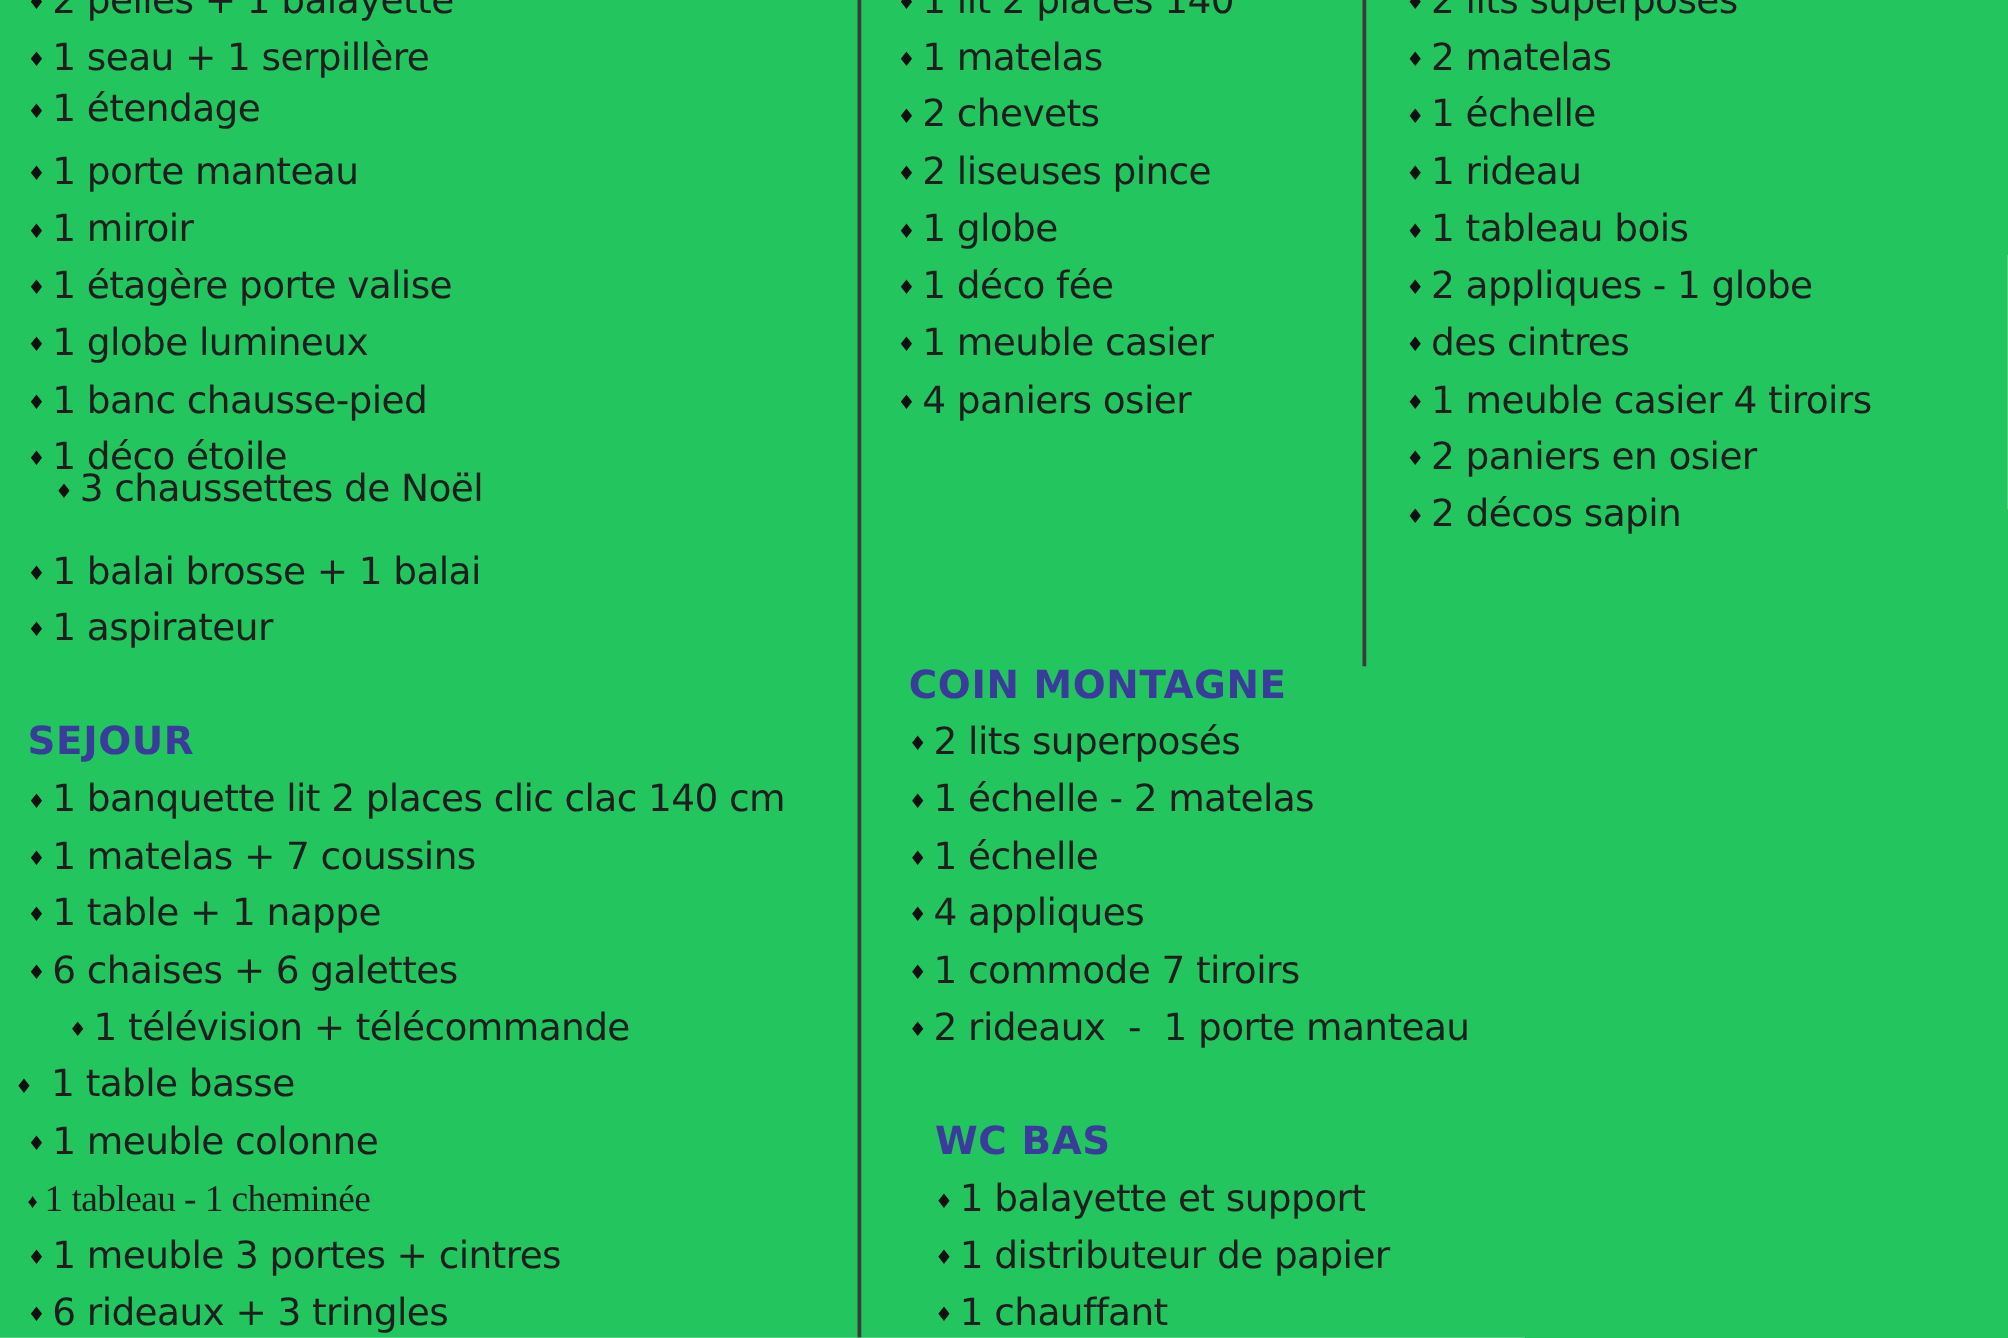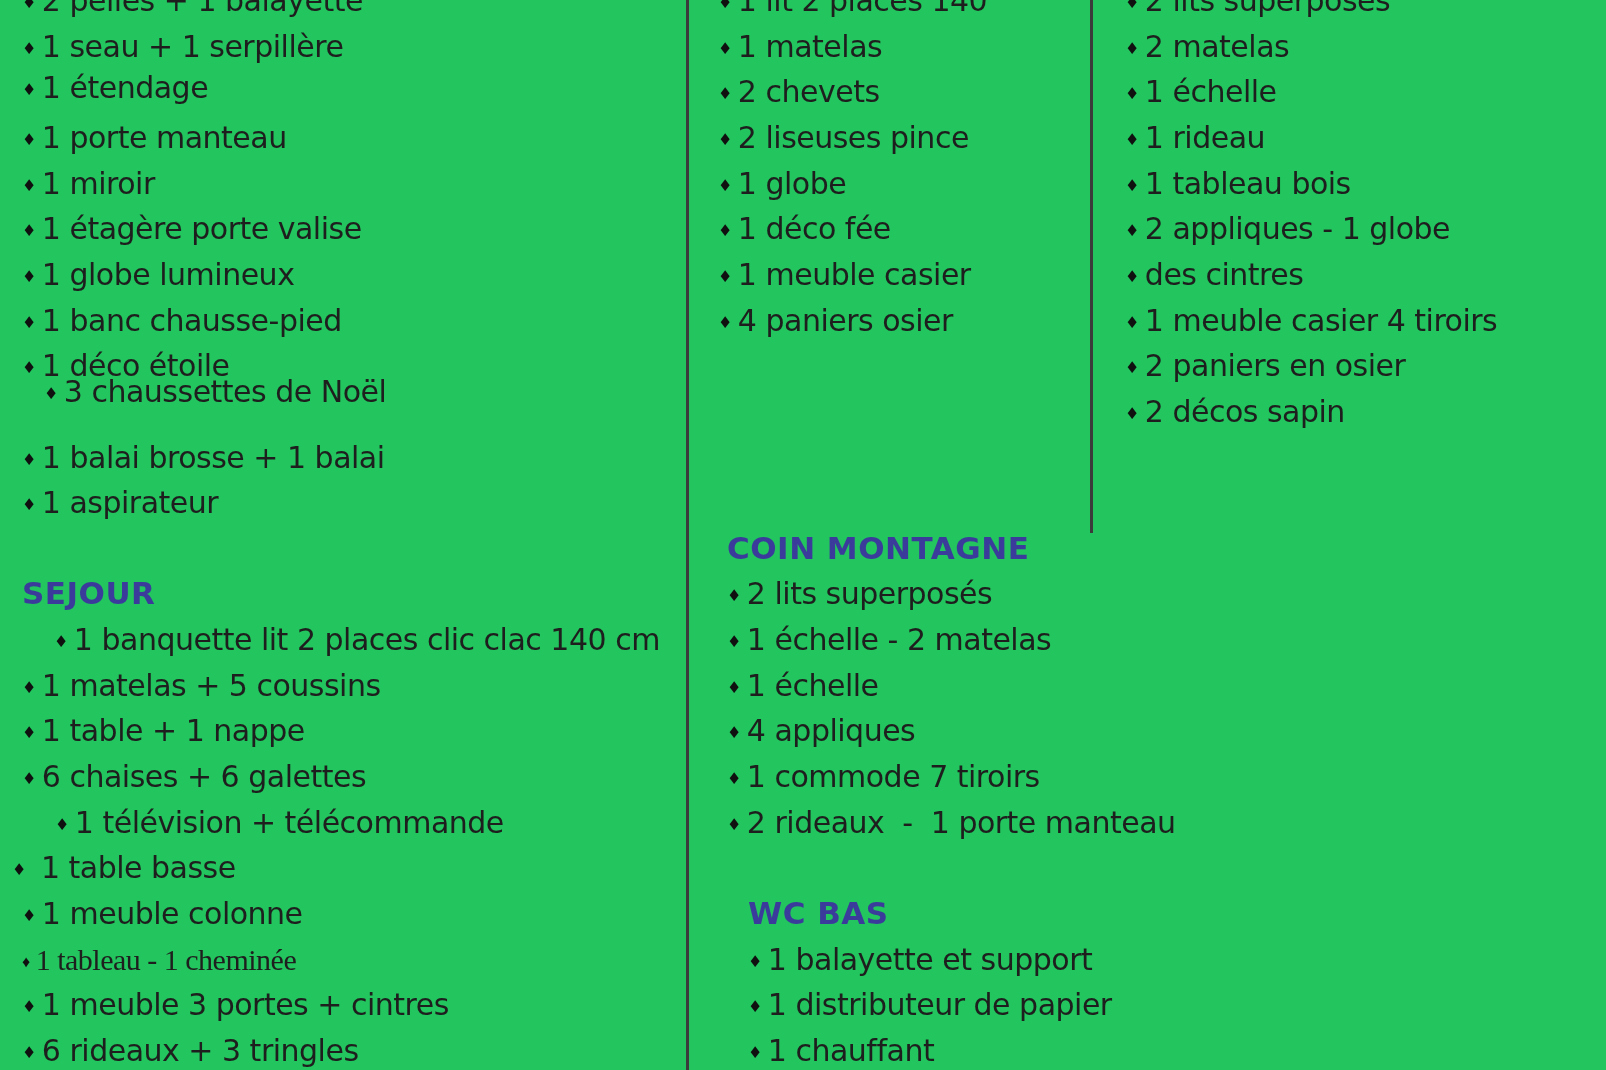--- a/index.html
+++ b/index.html
@@ -73,22 +73,22 @@
       <div class="row line" style="left: 22px; top: 114.95px;"><span class="bullet">♦</span><span class="item-text">1 porte manteau</span></div>
       <div class="row line" style="left: 22px; top: 160.6px;"><span class="bullet">♦</span><span class="item-text">1 miroir</span></div>
       <div class="row line" style="left: 22px; top: 206.25px;"><span class="bullet">♦</span><span class="item-text">1 étagère porte valise</span></div>
       <div class="row line" style="left: 22px; top: 251.9px;"><span class="bullet">♦</span><span class="item-text">1 globe lumineux</span></div>
       <div class="row line" style="left: 22px; top: 297.55px;"><span class="bullet">♦</span><span class="item-text">1 banc chausse-pied</span></div>
       <div class="row line" style="left: 22px; top: 343.2px;"><span class="bullet">♦</span><span class="item-text">1 déco étoile</span></div>
       <div class="row line" style="left: 22px; top: 369px; margin-left: 22px;"><span class="bullet">♦</span><span class="item-text">3 chaussettes de Noël</span></div>
       <div class="row line" style="left: 22px; top: 434.5px;"><span class="bullet">♦</span><span class="item-text">1 balai brosse + 1 balai</span></div>
       <div class="row line" style="left: 22px; top: 480.15px;"><span class="bullet">♦</span><span class="item-text">1 aspirateur</span></div>
       <div class="row header" style="left: 22px; top: 571.45px;">SEJOUR</div>
-      <div class="row line" style="left: 22px; top: 617.1px; margin-left: 32px;"><span class="bullet">♦</span><span class="item-text">1 banquette lit 2 places clic clac 140 cm</span></div>
-      <div class="row line" style="left: 22px; top: 662.75px;"><span class="bullet">♦</span><span class="item-text">1 matelas + 5 coussins</span></div>
+      <div class="row line" style="left: 22px; top: 617.1px;"><span class="bullet">♦</span><span class="item-text">1 banquette lit 2 places clic clac 140 cm</span></div>
+      <div class="row line" style="left: 22px; top: 662.75px;"><span class="bullet">♦</span><span class="item-text">1 matelas + 7 coussins</span></div>
       <div class="row line" style="left: 22px; top: 708.4px;"><span class="bullet">♦</span><span class="item-text">1 table + 1 nappe</span></div>
       <div class="row line" style="left: 22px; top: 754.05px;"><span class="bullet">♦</span><span class="item-text">6 chaises + 6 galettes</span></div>
       <div class="row line" style="left: 22px; top: 799.7px; margin-left: 33px;"><span class="bullet">♦</span><span class="item-text">1 télévision + télécommande</span></div>
       <div class="row line" style="left: 12px; top: 845.35px;"><span class="bullet">♦</span><span class="item-text"> 1 table basse</span></div>
       <div class="row line" style="left: 22px; top: 891px;"><span class="bullet">♦</span><span class="item-text">1 meuble colonne</span></div>
       <div class="row line" style="left: 22px; top: 936.65px; font-family: Liberation Serif, serif;"><span class="bullet">♦</span><span class="item-text">1 tableau - 1 cheminée</span></div>
       <div class="row line" style="left: 22px; top: 982.3px; text-align: center;"><span class="bullet">♦</span><span class="item-text">1 meuble 3 portes + cintres</span></div>
       <div class="row line" style="left: 22px; top: 1027.95px;"><span class="bullet">♦</span><span class="item-text">6 rideaux + 3 tringles</span></div>
       <div class="row line" style="left: 718px; top: -22px;"><span class="bullet">♦</span><span class="item-text">1 lit 2 places 140</span></div>
       <div class="row line" style="left: 718px; top: 23.65px;"><span class="bullet">♦</span><span class="item-text">1 matelas</span></div>

